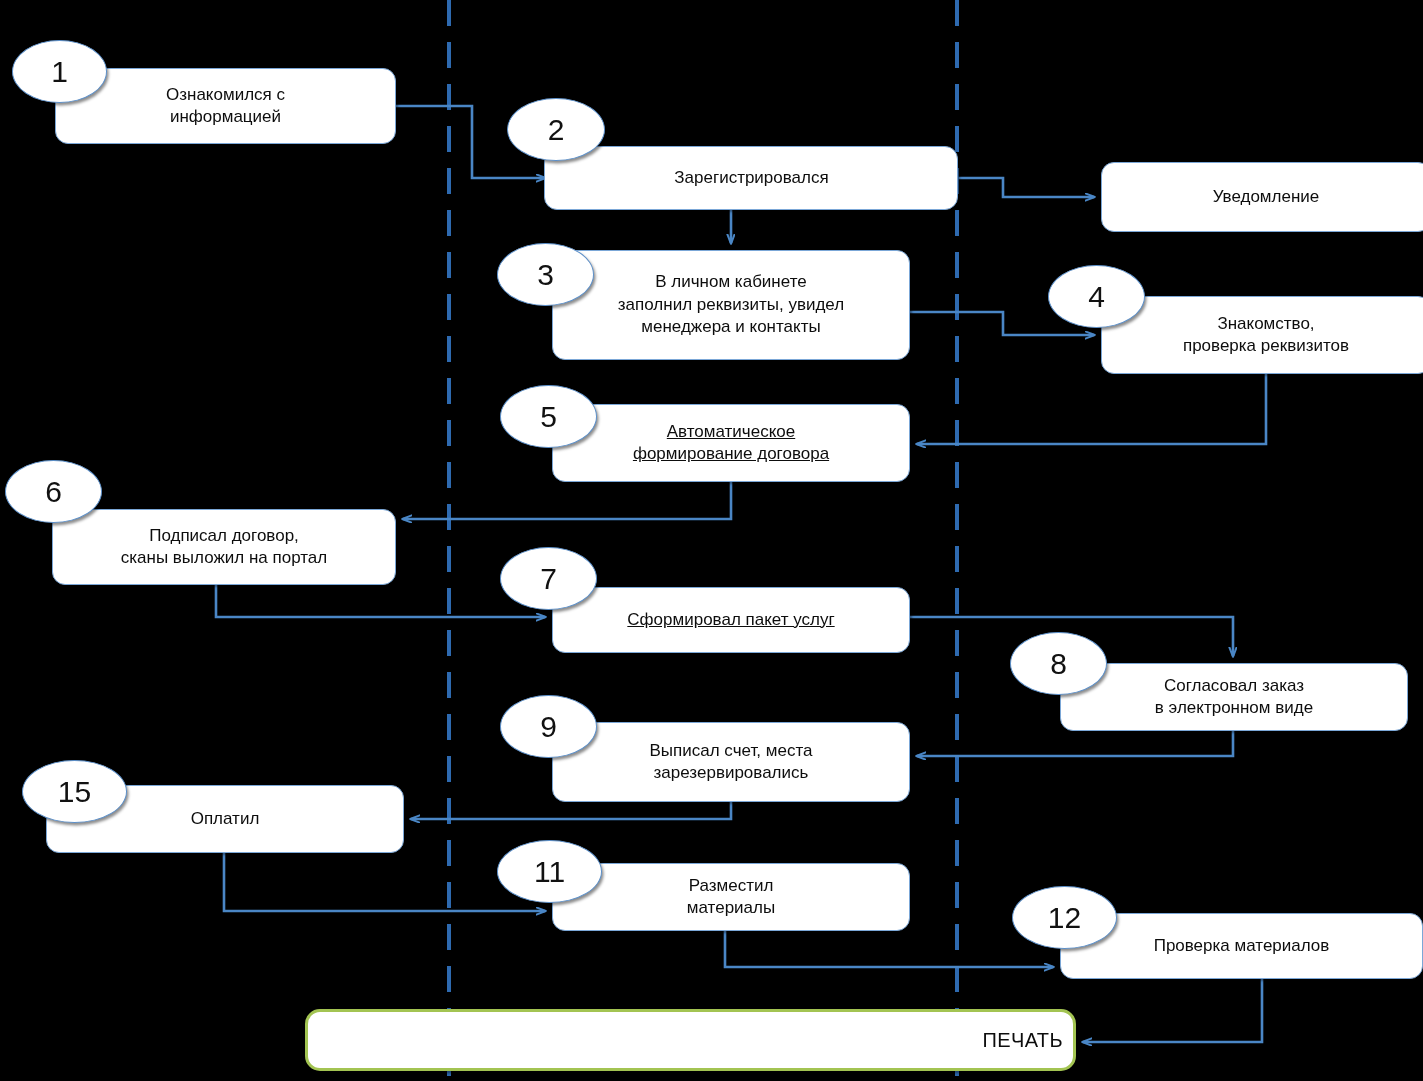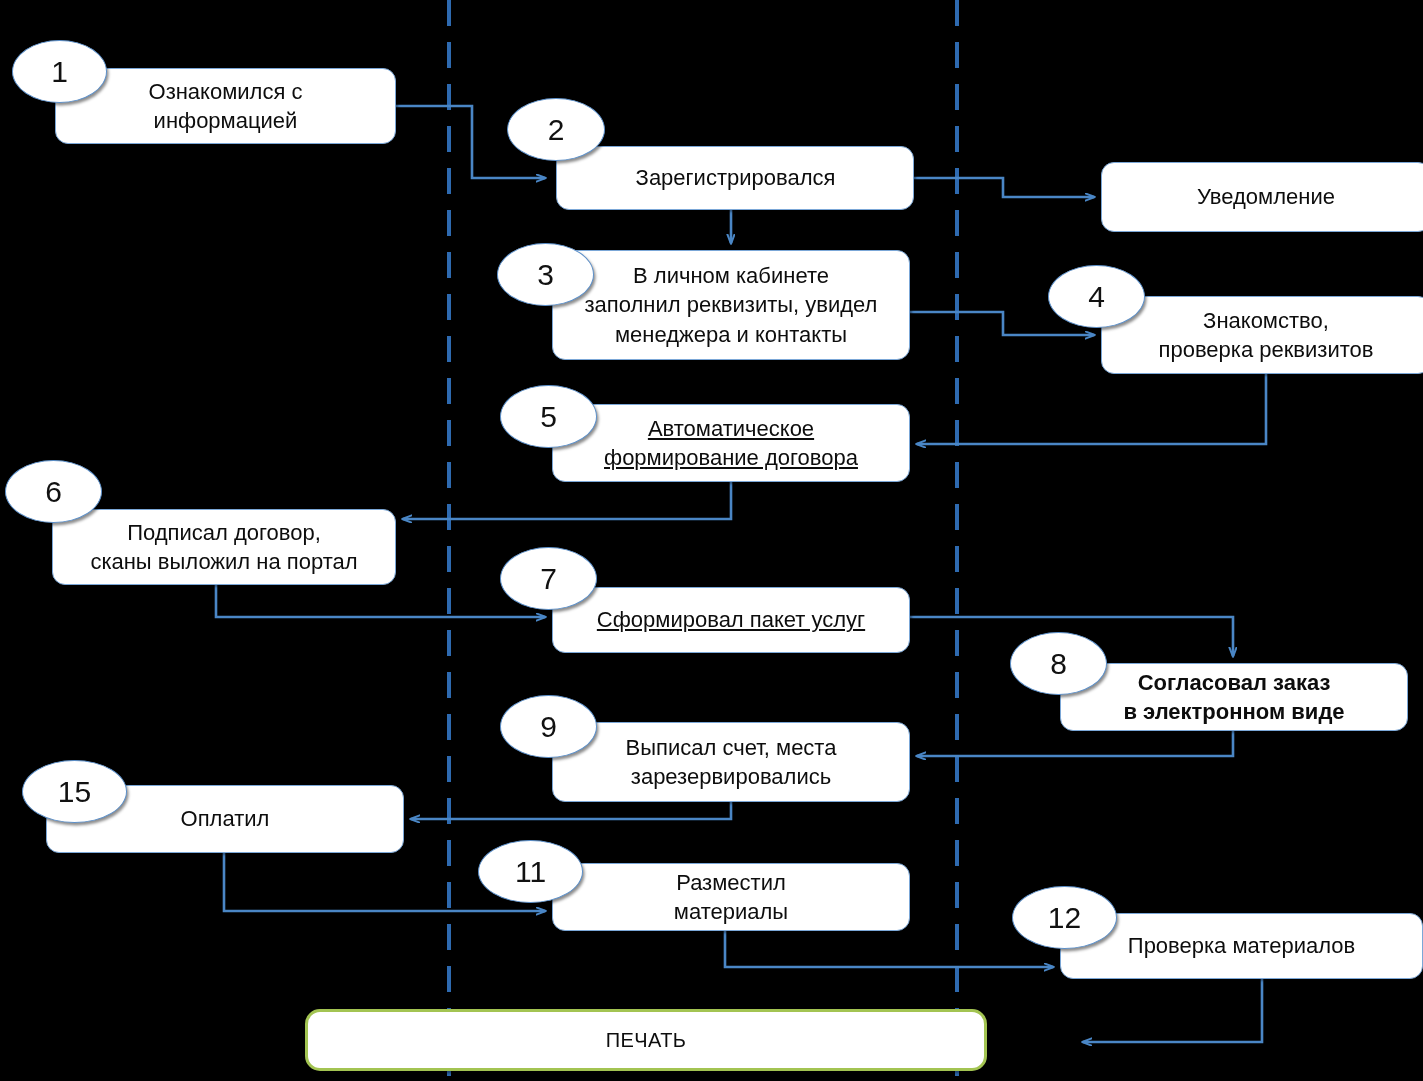--- a/index.html
+++ b/index.html
@@ -16,21 +16,21 @@
     position:absolute;
     box-sizing:border-box;
     background:#ffffff;
     border:1.6px solid #7ba7d7;
     border-radius:13px;
     display:flex;
     align-items:center;
     justify-content:center;
     text-align:center;
     color:#0d0d0d;
-    font-size:22px;
+    font-size:17px;
     line-height:1.32;
     padding:4px 10px;
     box-shadow:1.5px 2px 2.5px rgba(0,0,0,0.40);
   }
   .node.print{
     border:3px solid #a3c452;
     border-radius:15px;
     box-shadow:1.5px 2px 3px rgba(0,0,0,0.45);
     font-size:20px;
     letter-spacing:0.4px;
@@ -83,21 +83,21 @@
         <path d="M 725,931 L 725,967 L 1053,967" fill="none" stroke="#4a86c5" stroke-width="2.6" stroke-linecap="butt" stroke-linejoin="miter" marker-end="url(#arrowhead)"></path>
         <path d="M 1262,979 L 1262,1042 L 1083,1042" fill="none" stroke="#4a86c5" stroke-width="2.6" stroke-linecap="butt" stroke-linejoin="miter" marker-end="url(#arrowhead)"></path>
       </g>
   </svg>
 
   <div id="node-group">
       <div class="node" style="left: 55px; top: 68px; width: 341px; height: 76px;">
         <span class="txt">Ознакомился с
 информацией</span>
       </div>
-      <div class="node" style="left: 556px; top: 146px; width: 358px; height: 64px; padding-left: 11px;">
+      <div class="node" style="left: 544px; top: 146px; width: 414px; height: 64px; padding-left: 11px;">
         <span class="txt">Зарегистрировался</span>
       </div>
       <div class="node" style="left: 1101px; top: 162px; width: 330px; height: 70px;">
         <span class="txt">Уведомление</span>
       </div>
       <div class="node" style="left: 552px; top: 250px; width: 358px; height: 110px;">
         <span class="txt">В личном кабинете
 заполнил реквизиты, увидел
 менеджера   и контакты</span>
       </div>
@@ -109,39 +109,39 @@
         <span class="txt">Автоматическое
 формирование договора</span>
       </div>
       <div class="node" style="left: 52px; top: 485px; width: 344px; height: 76px; margin-top: 24px;">
         <span class="txt">Подписал договор,
 сканы выложил на портал</span>
       </div>
       <div class="node" style="left: 552px; top: 587px; width: 358px; height: 66px; text-decoration: underline;">
         <span class="txt">Сформировал пакет услуг</span>
       </div>
-      <div class="node" style="left: 1060px; top: 663px; width: 348px; height: 68px; font-weight: bold;">
+      <div class="node" style="left: 1060px; top: 663px; width: 348px; height: 68px;">
         <span class="txt">Согласовал заказ
 в электронном виде</span>
       </div>
       <div class="node" style="left: 552px; top: 722px; width: 358px; height: 80px;">
         <span class="txt">Выписал счет, места
 зарезервировались</span>
       </div>
       <div class="node" style="left: 46px; top: 785px; width: 358px; height: 68px;">
         <span class="txt">Оплатил</span>
       </div>
       <div class="node" style="left: 552px; top: 863px; width: 358px; height: 68px;">
         <span class="txt">Разместил
 материалы</span>
       </div>
       <div class="node" style="left: 1060px; top: 913px; width: 363px; height: 66px;">
         <span class="txt">Проверка материалов</span>
       </div>
-      <div class="node print" style="left: 305px; top: 1009px; width: 682px; height: 62px;">
+      <div class="node print" style="left: 305px; top: 1009px; width: 771px; height: 62px; justify-content: flex-end;">
         <span class="txt">ПЕЧАТЬ</span>
       </div>
     </div>
   <div id="badge-group">
       <div class="badge" style="left: 12px; top: 40px; width: 95px; height: 63px;">
         <span>1</span>
       </div>
       <div class="badge" style="left: 507px; top: 98px; width: 98px; height: 63px;">
         <span>2</span>
       </div>
@@ -162,21 +162,21 @@
       </div>
       <div class="badge" style="left: 1010px; top: 632px; width: 97px; height: 63px;">
         <span>8</span>
       </div>
       <div class="badge" style="left: 500px; top: 695px; width: 97px; height: 63px;">
         <span>9</span>
       </div>
       <div class="badge" style="left: 22px; top: 760px; width: 105px; height: 63px;">
         <span>15</span>
       </div>
-      <div class="badge" style="left: 478px; top: 840px; width: 105px; height: 63px; text-align: center;">
+      <div class="badge" style="left: 497px; top: 840px; width: 105px; height: 63px; text-align: center;">
         <span>11</span>
       </div>
       <div class="badge" style="left: 1012px; top: 886px; width: 105px; height: 63px; text-align: center;">
         <span>12</span>
       </div>
     </div>
 
 </div>
 
 </body></html>

